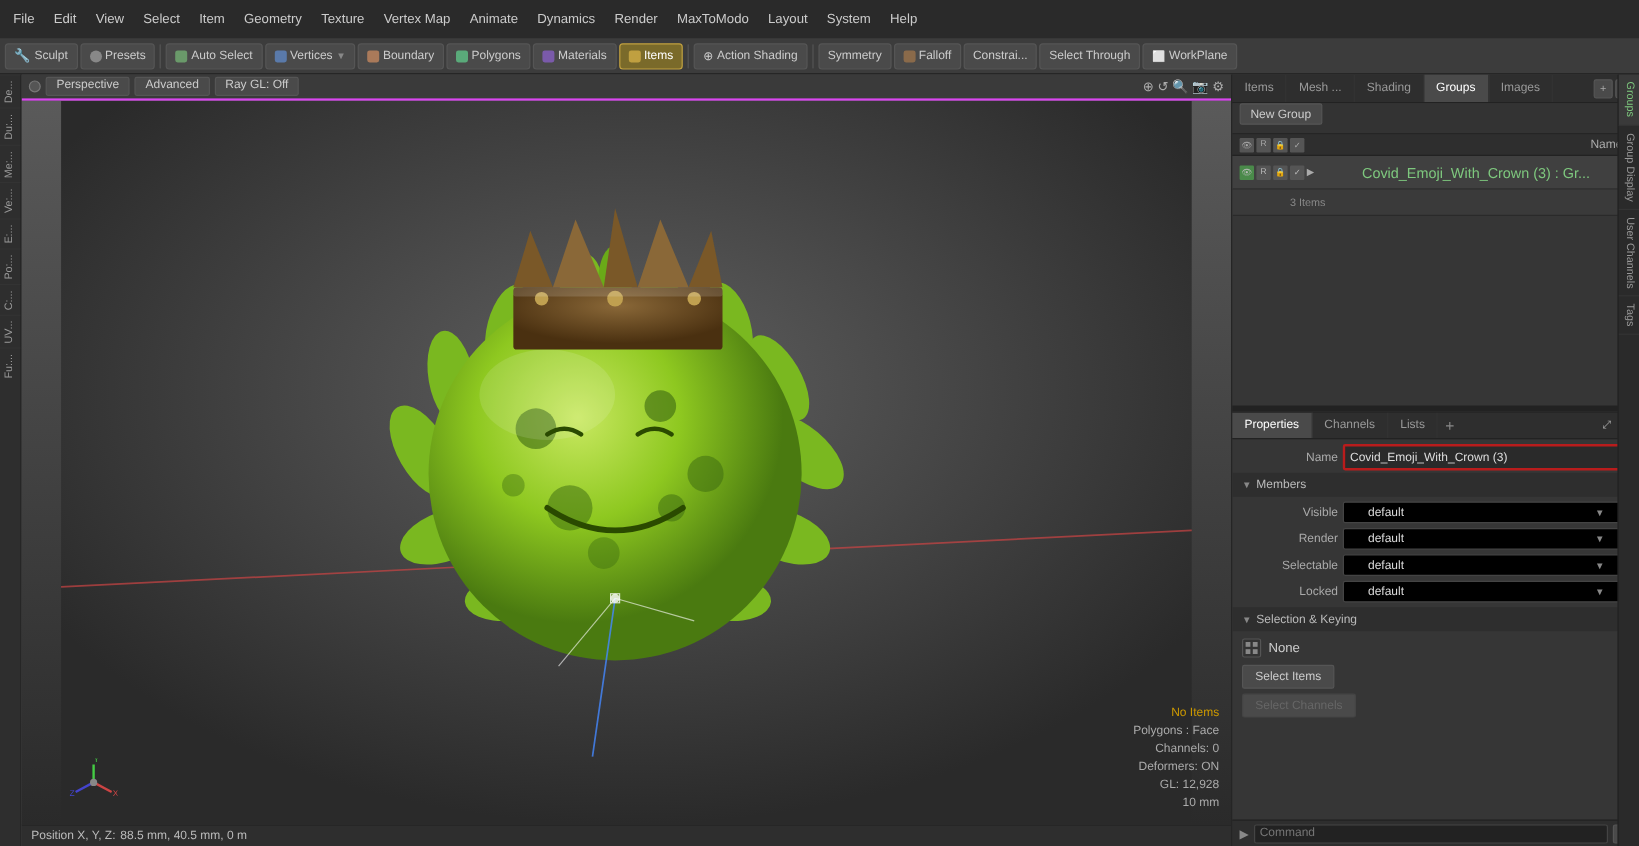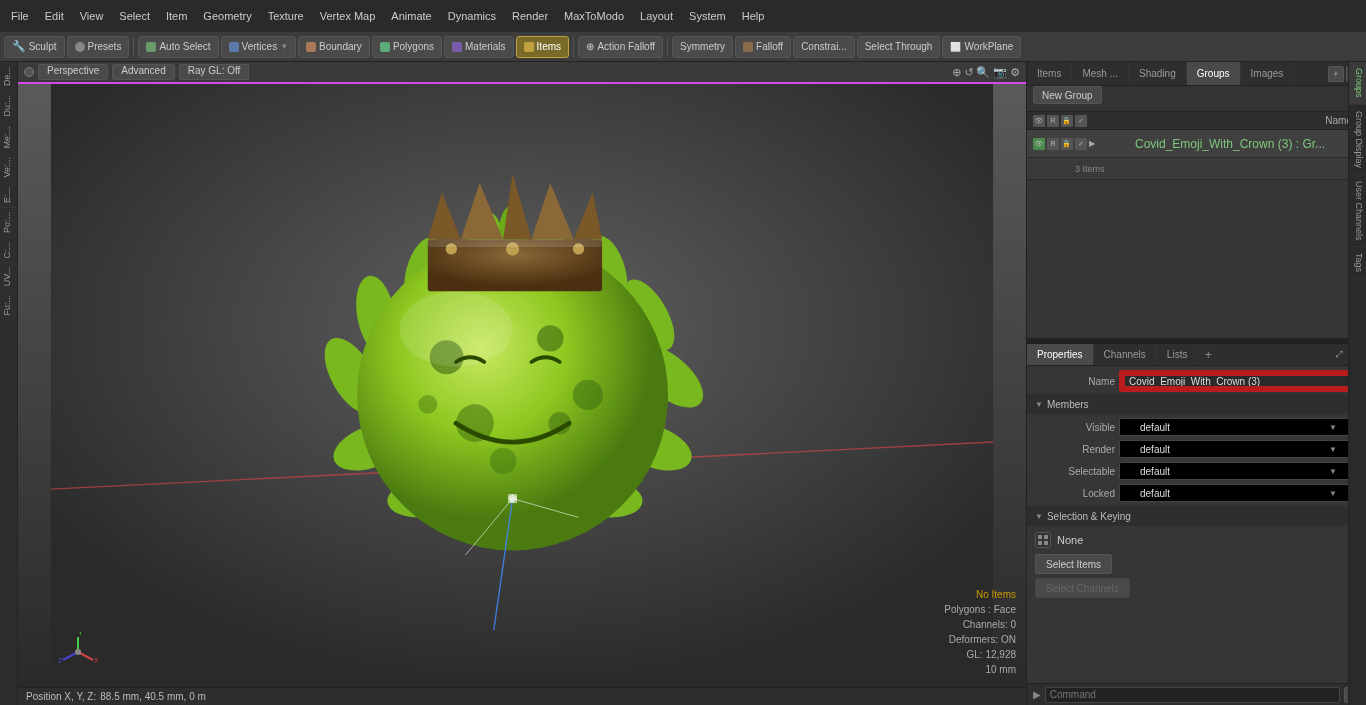--- a/index.html
+++ b/index.html
@@ -417,21 +417,21 @@
       min-width: 80px;
       font-size: 10px;
       color: #aaa;
       text-align: right;
       flex-shrink: 0;
     }
     .prop-input {
       flex: 1;
       height: 22px;
       background: #2a2a2a;
-      border: 6px solid #b91c1c;
+      border: 2px solid #b91c1c;
       border-radius: 2px;
       color: #ddd;
       font-size: 10px;
       padding: 0 4px;
     }
     .prop-dropdown {
       flex: 1;
       height: 18px;
       background: #000000;
       border: 1px solid #444;
@@ -615,21 +615,21 @@
     <span style="width:10px;height:10px;background:#7a5aaa;border-radius:2px;display:inline-block;"></span>
     <span>Materials</span>
   </div>
   <div class="tool-btn items-active">
     <span style="width:10px;height:10px;background:#c0a040;border-radius:2px;display:inline-block;"></span>
     <span>Items</span>
   </div>
   <div class="separator"></div>
   <div class="tool-btn">
     <span style="font-size:10px;">⊕</span>
-    <span>Action Falloff</span>
+    <span>Action Shading</span>
   </div>
   <div class="separator"></div>
   <div class="tool-btn">
     <span>Symmetry</span>
   </div>
   <div class="tool-btn">
     <span style="width:10px;height:10px;background:#8a6a4a;border-radius:2px;display:inline-block;"></span>
     <span>Falloff</span>
   </div>
   <div class="tool-btn">

